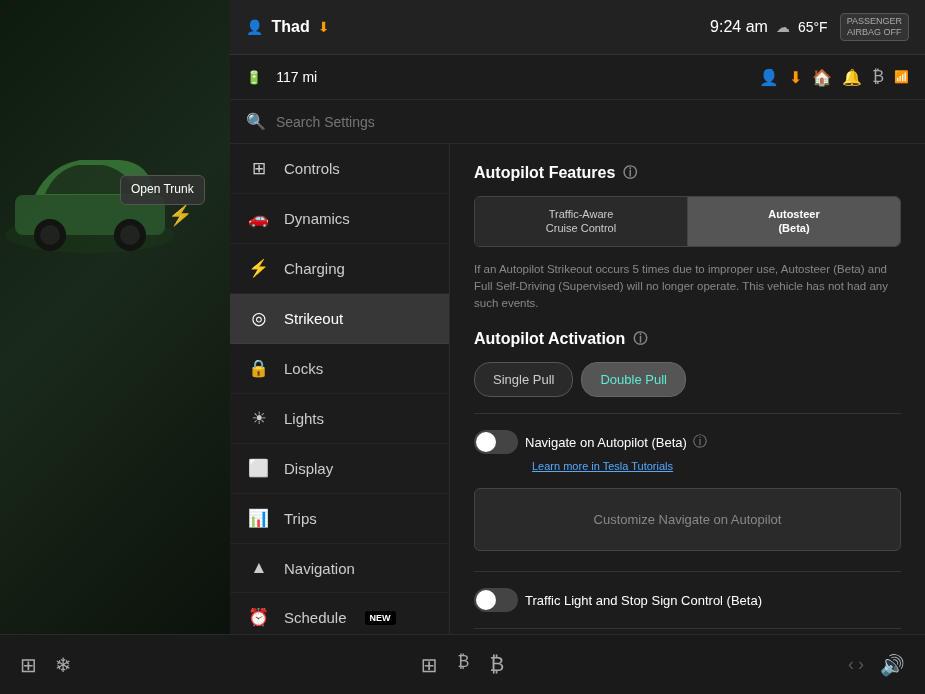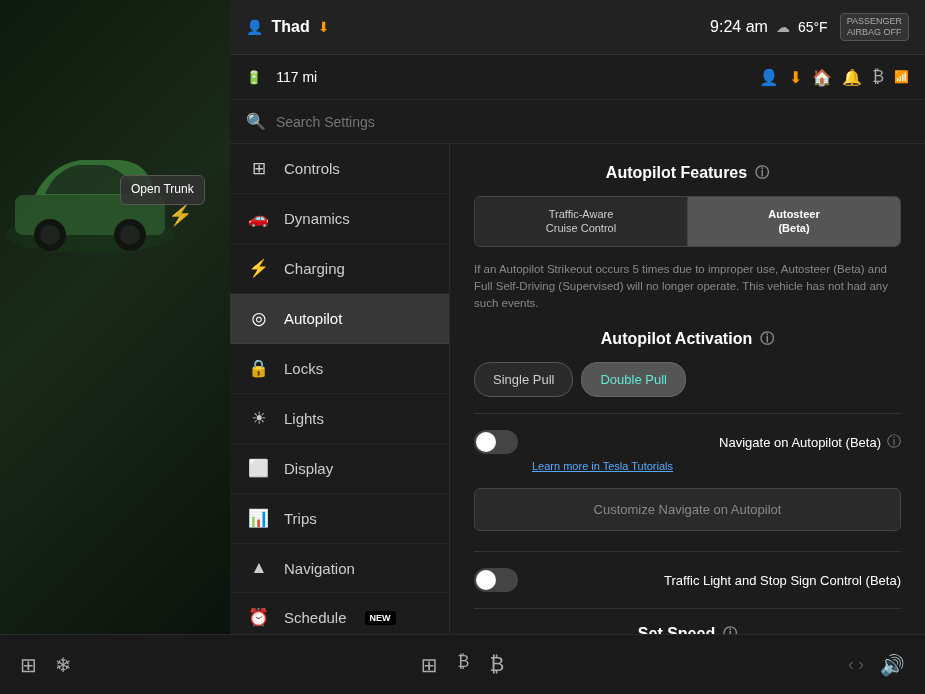--- a/index.html
+++ b/index.html
@@ -256,21 +256,20 @@
 
     
     .section-title {
       color: #fff;
       font-size: 16px;
       font-weight: 600;
       margin-bottom: 14px;
       display: flex;
       align-items: center;
       gap: 8px;
-      justify-content: center;
     }
 
     .info-icon {
       color: #888;
       font-size: 14px;
       cursor: pointer;
     }
 
     
     .feature-tabs {
@@ -311,21 +310,20 @@
       line-height: 1.5;
       margin-bottom: 18px;
     }
 
     
     .toggle-row {
       display: flex;
       align-items: center;
       gap: 7px;
       margin-bottom: 6px;
-      justify-content: space-between;
     }
 
     .toggle {
       width: 44px;
       height: 24px;
       background: #444;
       border-radius: 12px;
       position: relative;
       cursor: pointer;
       flex-shrink: 0;
@@ -356,21 +354,21 @@
       text-decoration: underline;
       cursor: pointer;
       display: block;
       margin-left: 58px;
       margin-bottom: 16px;
     }
 
     
     .customize-btn {
       width: 100%;
-      padding: 13px;
+      padding: 23px;
       background: #2a2a2a;
       border: 1px solid #444;
       border-radius: 6px;
       color: #888;
       font-size: 13px;
       text-align: center;
       cursor: pointer;
       margin-bottom: 20px;
     }
 
@@ -560,21 +558,21 @@
   <div class="sidebar-item">
     <span class="sidebar-item-icon">🚗</span>
     <span class="sidebar-item-label">Dynamics</span>
   </div>
   <div class="sidebar-item">
     <span class="sidebar-item-icon">⚡</span>
     <span class="sidebar-item-label">Charging</span>
   </div>
   <div class="sidebar-item active">
     <span class="sidebar-item-icon">◎</span>
-    <span class="sidebar-item-label">Autopilot</span>
+    <span class="sidebar-item-label">Strikeout</span>
   </div>
   <div class="sidebar-item">
     <span class="sidebar-item-icon">🔒</span>
     <span class="sidebar-item-label">Locks</span>
   </div>
   <div class="sidebar-item">
     <span class="sidebar-item-icon">☀</span>
     <span class="sidebar-item-label">Lights</span>
   </div>
   <div class="sidebar-item">

